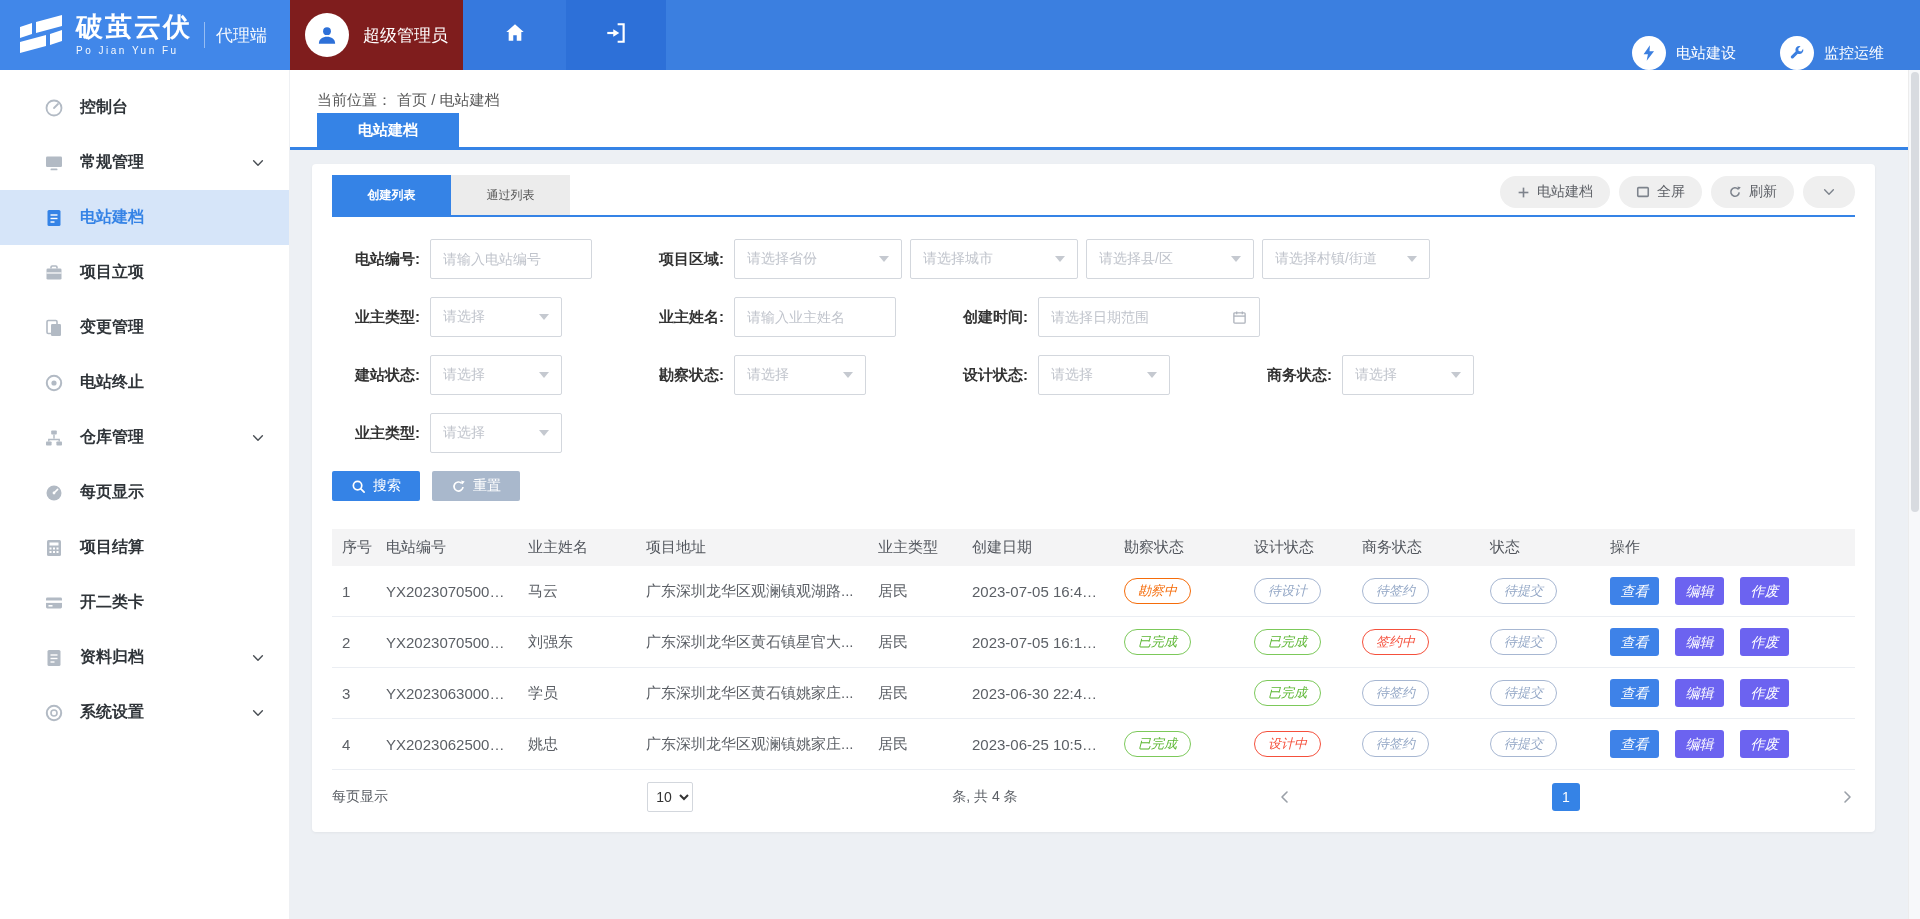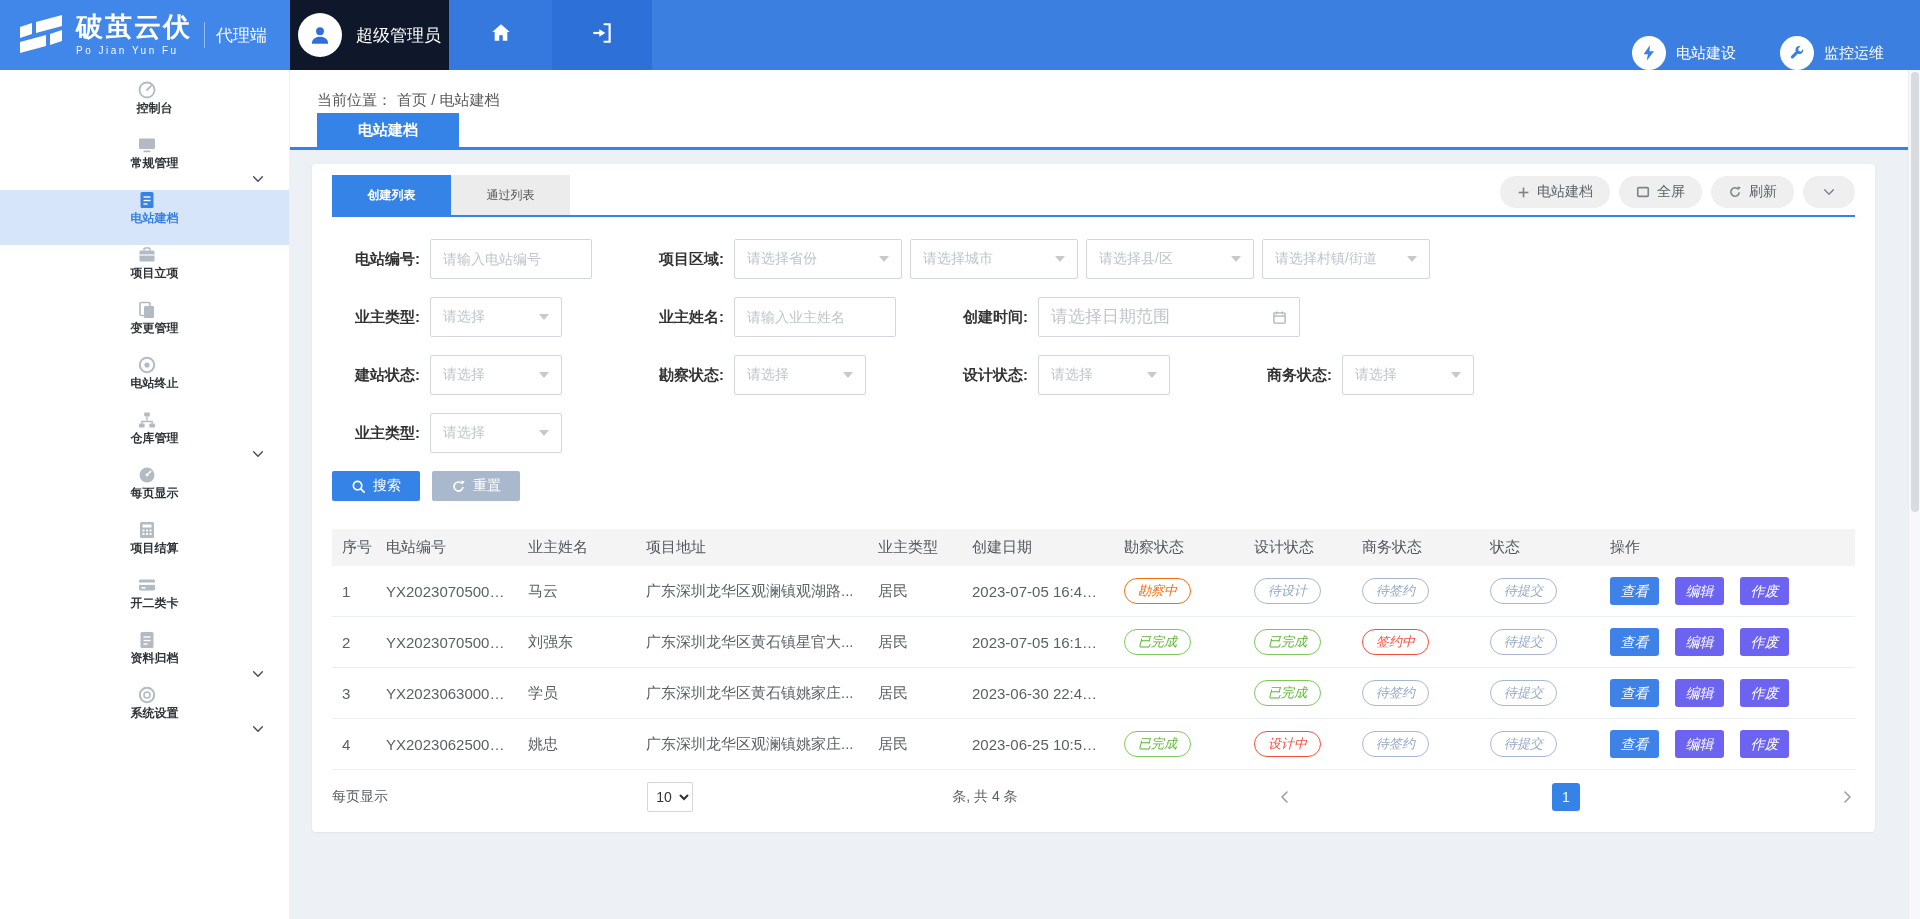--- a/index.html
+++ b/index.html
@@ -9,33 +9,33 @@
   
   .header{position:absolute;top:0;left:0;width:1920px;height:70px;background:#3b7fe0;display:flex;align-items:stretch;color:#fff;z-index:5;}
   .brand{width:290px;background:#4187e9;display:flex;align-items:center;padding-left:18px;box-sizing:border-box;flex:0 0 auto;}
   .brand-mark{margin-right:12px;display:flex;}
   .brand-name{font-size:27px;font-weight:bold;letter-spacing:2px;line-height:1;}
   .brand-sub{font-size:10px;letter-spacing:2.5px;margin-top:4px;opacity:.95;}
   .portal-wrap{display:flex;align-items:center;margin-left:12px;}
   .portal-divider{width:1px;height:26px;background:rgba(255,255,255,.45);margin-right:11px;}
   .portal-label{font-size:17px;opacity:.95;}
   .hseg{display:flex;align-items:center;justify-content:center;cursor:pointer;}
-  .seg-user{background:#0f172a;padding:0 8px;gap:14px;}
+  .seg-user{background:#7f1d1d;padding:0 15px;gap:14px;}
   .avatar{width:44px;height:44px;border-radius:50%;background:#fff;display:flex;align-items:center;justify-content:center;color:#2d70d8;overflow:hidden;}
   .user-name{font-size:17px;}
   .seg-home{background:#3679de;width:103px;}
   .seg-logout{background:#2d70d8;width:100px;}
   .hspacer{flex:1;}
   .hnav{display:flex;align-items:flex-end;gap:44px;padding-right:36px;}
   .hlink{display:flex;align-items:center;gap:10px;font-size:15px;cursor:pointer;}
   .hlink-icon{width:34px;height:34px;border-radius:50%;background:#fff;color:#3b7fe0;display:flex;align-items:center;justify-content:center;}
 
   
   .sidebar{position:absolute;top:70px;left:0;width:290px;height:849px;background:#fff;padding-top:10px;box-sizing:border-box;border-right:1px solid #eef0f3;}
-  .side-item{height:55px;display:flex;align-items:center;padding:0 24px 0 44px;cursor:pointer;color:#2f3439;font-size:12px;font-weight:600;flex-direction:column;}
+  .side-item{height:55px;display:flex;align-items:center;padding:0 24px 0 44px;cursor:pointer;color:#2f3439;font-size:16px;font-weight:600;}
   .s-icon{width:20px;height:20px;margin-right:16px;color:#b2bac4;display:flex;flex:0 0 auto;}
   .side-item.active{background:#d6e5f9;color:#3583e6;}
   .side-item.active .s-icon{color:#3583e6;}
   .s-chev{margin-left:auto;color:#4a4f55;display:flex;}
 
   
   .main{position:absolute;left:290px;top:70px;width:1630px;height:849px;}
   .crumb-bar{height:40px;background:#fff;display:flex;align-items:flex-end;padding-left:27px;font-size:15px;color:#5a5a5a;}
   .crumb-path{margin-left:5px;color:#5a5a5a;cursor:pointer;}
   .pagetab-bar{background:#fff;border-bottom:3px solid #3583e6;padding:3px 0 0 27px;}
@@ -60,21 +60,21 @@
   .ctrl{height:40px;border:1px solid #d3d7dd;border-radius:2px;background:#fff;display:flex;align-items:center;justify-content:space-between;box-sizing:border-box;padding:0 12px;font-size:14px;color:#c0c4cc;}
   .ctrl.select{cursor:pointer;}
   .ctrl.w160{width:132px;}
   .ctrl.w168{width:168px;margin-right:8px;}
   .ctrl.w292{width:292px;}
   .caret{width:0;height:0;border-left:5px solid transparent;border-right:5px solid transparent;border-top:6px solid #c5c9d0;margin-left:8px;flex:0 0 auto;}
   .cal{color:#aeb3bc;display:flex;flex:0 0 auto;}
   .ctrl-input{height:40px;width:162px;border:1px solid #d3d7dd;border-radius:2px;padding:0 12px;box-sizing:border-box;font-size:14px;color:#333;font-family:inherit;outline:none;}
   .ctrl-input::placeholder{color:#c0c4cc;}
   .date-wrap{cursor:pointer;}
-  .date-wrap input{border:none;outline:none;flex:1;font-size:17px;font-family:inherit;color:#c2410c;padding:0;background:transparent;}
+  .date-wrap input{border:none;outline:none;flex:1;font-size:14px;font-family:inherit;color:#c2410c;padding:0;background:transparent;}
   .date-wrap input::placeholder{color:#c0c4cc;}
 
   .btn-row{margin-top:14px;display:flex;gap:12px;}
   .btn{height:30px;border:none;border-radius:2px;color:#fff;font-size:14px;display:flex;align-items:center;gap:7px;padding:0 19px;cursor:pointer;font-family:inherit;}
   .btn .bicon{display:flex;}
   .btn.search{background:#3583e6;}
   .btn.reset{background:#a9b8cc;}
 
   .grid{width:100%;border-collapse:collapse;margin-top:28px;table-layout:fixed;}
   .grid th{background:#f4f4f5;height:37px;text-align:left;font-size:15px;color:#53575e;font-weight:400;padding:0 10px;white-space:nowrap;overflow:hidden;}

